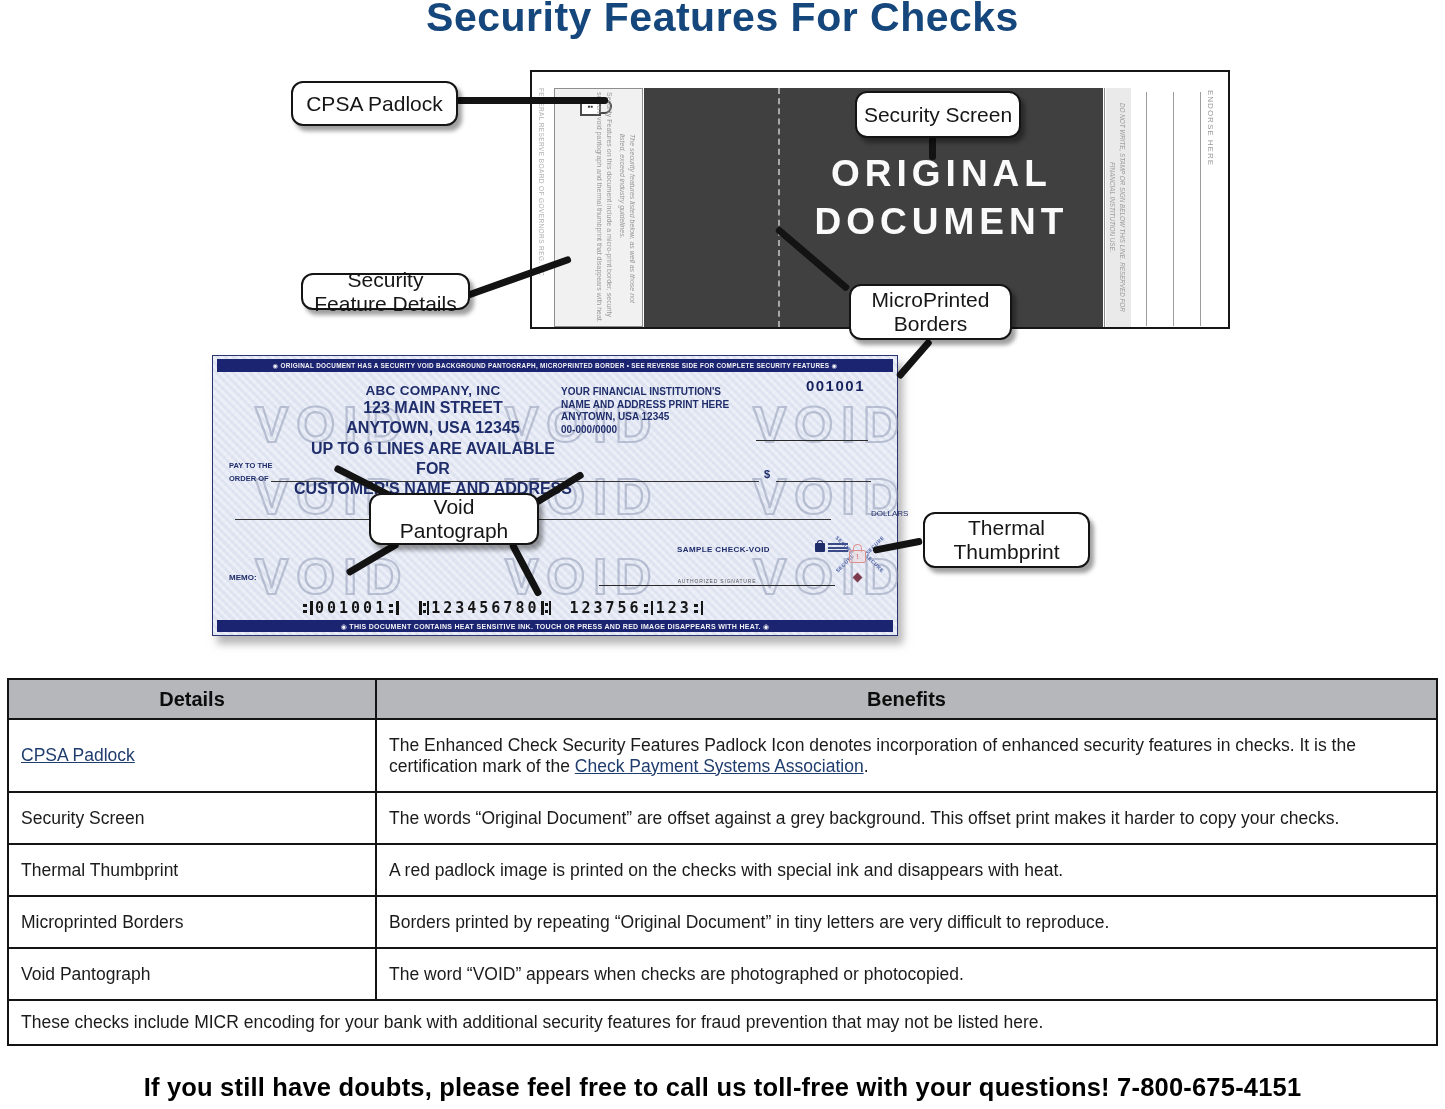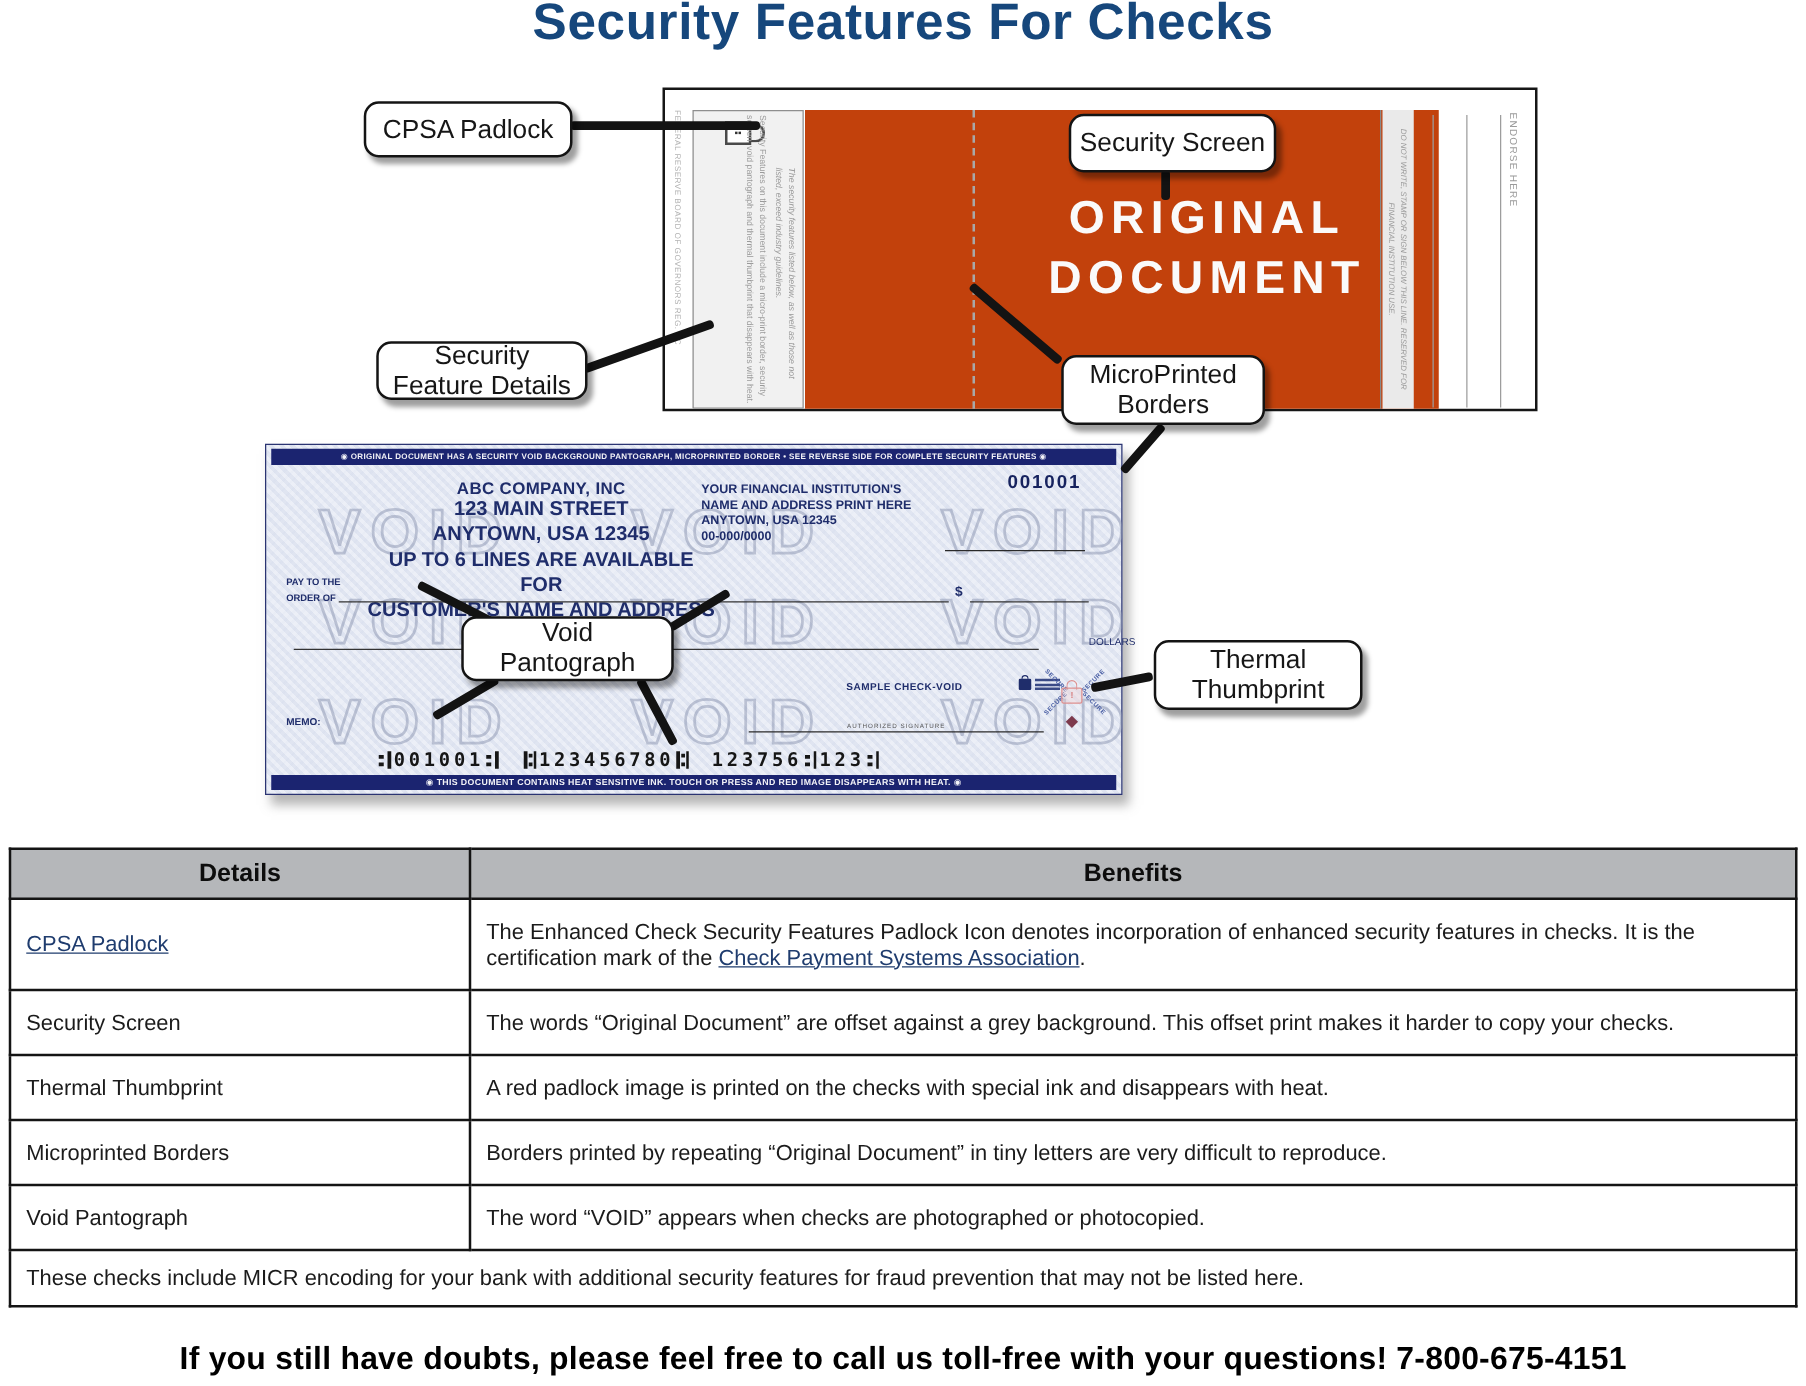--- a/index.html
+++ b/index.html
@@ -29,21 +29,21 @@
     background:#f1f1f1; border:1px solid #8e8e8e;
   }
   .db-text{ position:absolute; inset:3px; writing-mode:vertical-rl; }
   .db-text p{ font-size:7px; line-height:1.5; color:#9a9a9a; margin:0 2px; }
   .db-text p.g1{ font-style:italic; padding-top:42px; }
   .padlock-back-icon{ position:absolute; right:28px; top:6px; width:34px; height:24px; }
   .pb-body{ position:absolute; left:0; top:2px; width:21px; height:19px; border:2px solid #4a4a4a; background:#fff;
             font-size:8px; color:#333; text-align:center; line-height:15px; font-weight:bold;}
   .pb-shackle{ position:absolute; left:20px; top:4px; width:12px; height:15px;
                border:2px solid #4a4a4a; border-left:none; border-radius:0 10px 10px 0; }
-  .back-gray{ position:absolute; left:112px; top:16px; width:507px; height:239px; background:#c2410c; }
+  .back-gray{ position:absolute; left:112px; top:16px; width:459px; height:239px; background:#404040; }
   .dash-sep{ position:absolute; left:134px; top:0; bottom:0; width:0; border-left:2px dashed #a8a8a8; }
   .orig-doc{
     position:absolute; left:140px; right:4px; top:62px; text-align:center;
     font-weight:bold; font-size:37px; letter-spacing:5px; line-height:1.3; color:#fafafa;
   }
   .solid-sep{ position:absolute; left:572px; top:16px; height:239px; width:0; border-left:1.5px solid #8a8a8a; }
   .dnw-band{ position:absolute; left:574px; top:16px; width:25px; height:239px; background:#eaeaea; overflow:hidden; }
   .dnw-band .vtext{ writing-mode:vertical-rl; display:block; height:100%; font-size:6.3px; font-style:italic;
                     color:#9a9a9a; line-height:1.6; text-align:center; padding:2px 1px; }
   .endl{ position:absolute; top:20px; height:234px; width:0; border-left:1.2px solid #9d9d9d; }
@@ -191,21 +191,21 @@
   </div>
 
   <div class="endl" style="left:614px;"></div>
   <div class="endl" style="left:641px;"></div>
   <div class="endl" style="left:668px;"></div>
   <div class="endorse-here">ENDORSE HERE</div>
 </div>
 
 <div class="callout" style="left:291px; top:81px; width:167px; height:45px;">CPSA Padlock</div>
 <div class="callout" style="left:855px; top:91px; width:166px; height:47px;">Security Screen</div>
-<div class="callout" style="left:301px; top:273px; width:169px; height:47px;">Security Feature Details</div>
+<div class="callout" style="left:301px; top:273px; width:169px; height:37px;">Security Feature Details</div>
 <div class="callout" style="left:849px; top:284px; width:163px; height:56px;">MicroPrinted Borders</div>
 <div class="callout" style="left:369px; top:493px; width:170px; height:52px;">Void Pantograph</div>
 <div class="callout" style="left:923px; top:512px; width:167px; height:56px;">Thermal Thumbprint</div>
 
 <div class="leader" style="left:456px; top:97px;  width:152px;"></div>
 <div class="leader-v" style="left:929px; top:136px; height:24px;"></div>
 <div class="leader" style="left:467px; top:292px; width:110px; transform:rotate(-19.5deg);"></div>
 <div class="leader" style="left:777px; top:225px; width:94px;  transform:rotate(40.5deg);"></div>
 <div class="leader" style="left:898px; top:374px; width:49px;  transform:rotate(-49deg);"></div>
 <div class="leader" style="left:335px; top:464px; width:73px;  transform:rotate(27deg);"></div>

